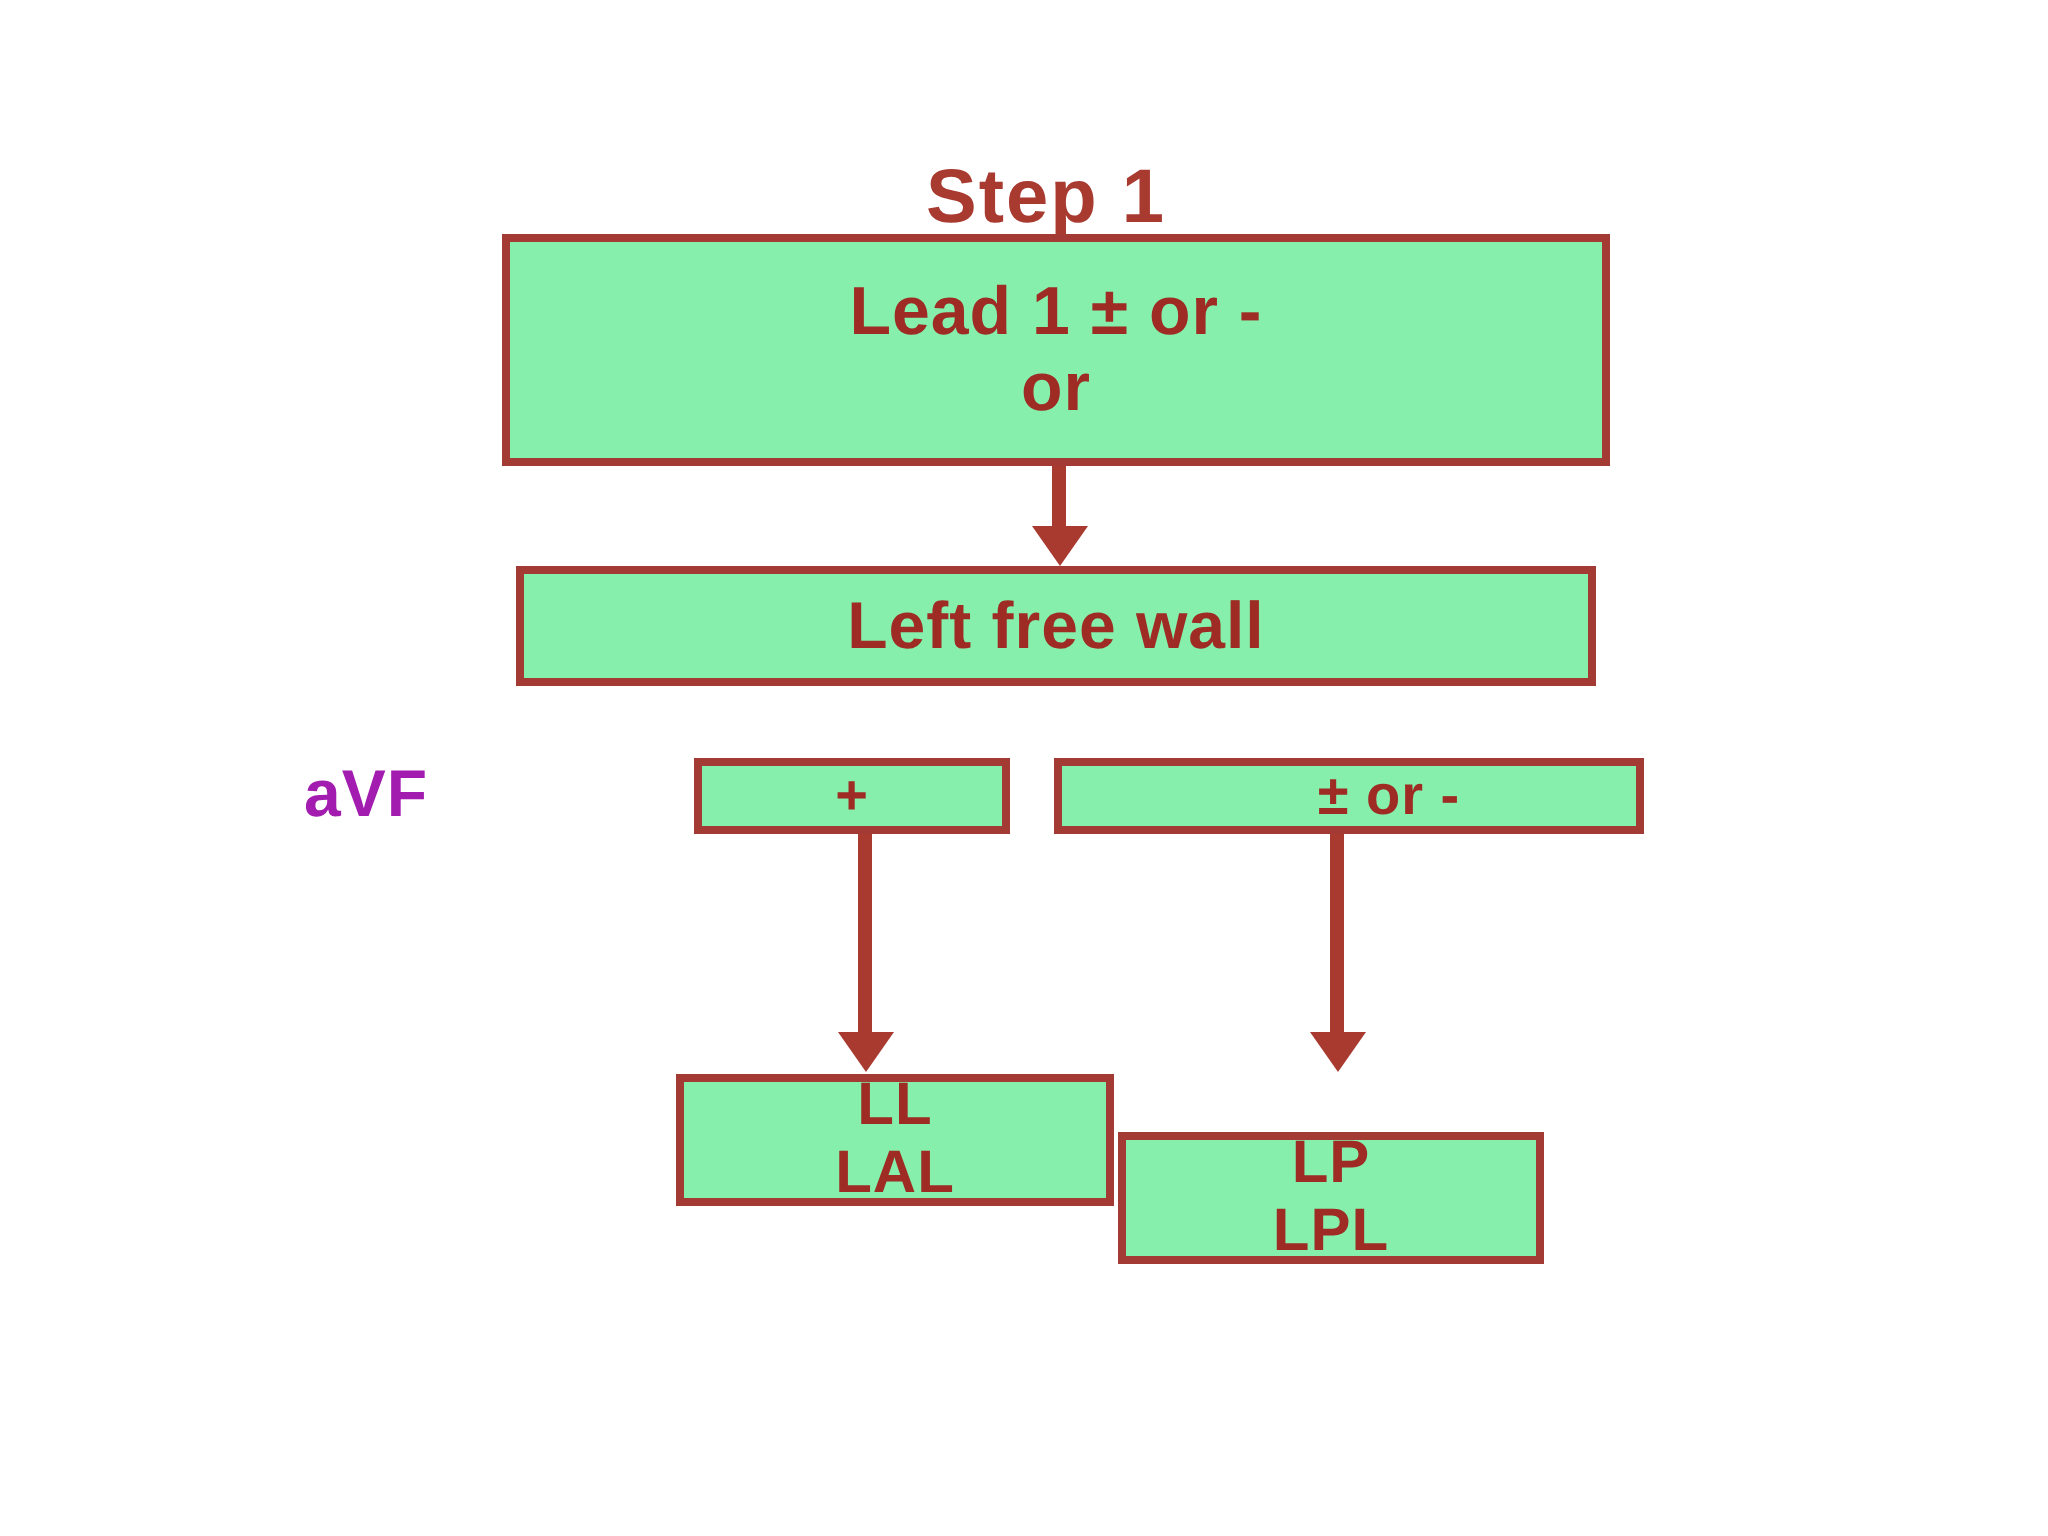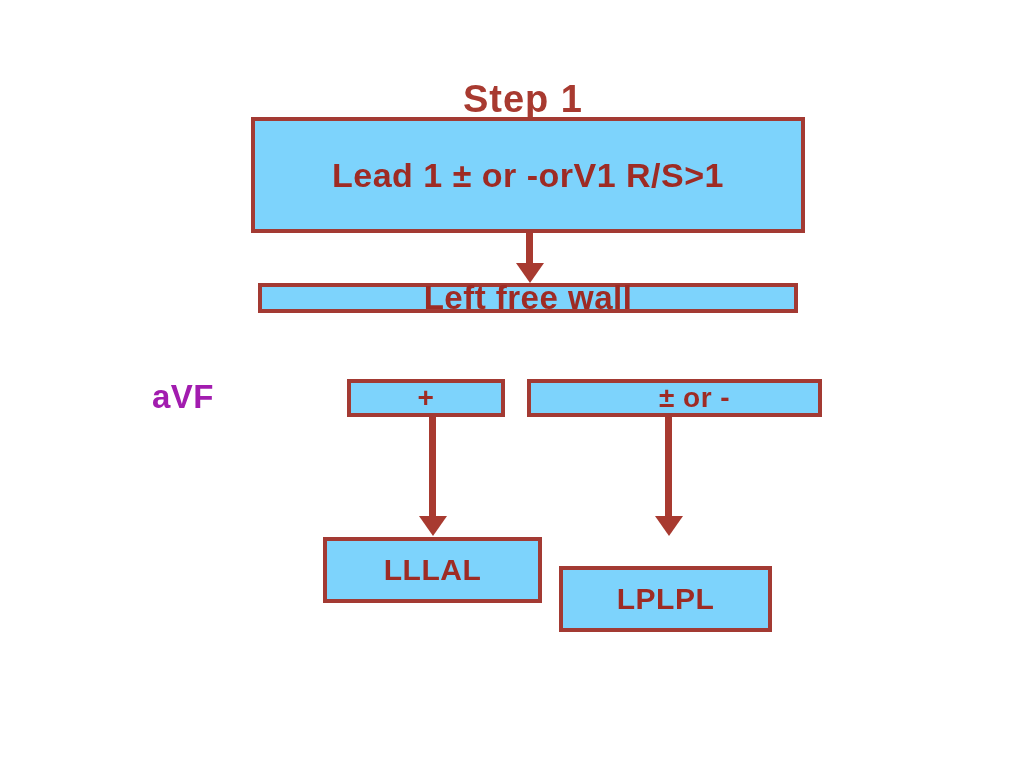--- a/index.html
+++ b/index.html
@@ -18,23 +18,23 @@
     width: 1024px;
     height: 768px;
     background: #ffffff;
   }
 
   
   .box {
     position: absolute;
     box-sizing: border-box;
     border: 4px solid #a33a33;
-    background: #7dd3fc;
+    background: #86efac;
     display: flex;
-    flex-direction: row;
+    flex-direction: column;
     align-items: center;
     justify-content: center;
     color: #9e2b24;
     font-weight: bold;
     letter-spacing: 0.5px;
     text-align: center;
     line-height: 1.12;
   }
   .box .line { display: block; white-space: pre; }
 
@@ -71,24 +71,24 @@
     height: 0;
     border-left: 14px solid transparent;
     border-right: 14px solid transparent;
     border-top: 20px solid #a83a30;
   }
 
   
   #step-title      { left: 413px; top: 78px; width: 220px; }
 
   #box-step1       { left: 251px; top: 117px; width: 554px; height: 116px; font-size: 34px; }
-  #box-leftfree    { left: 258px; top: 283px; width: 540px; height: 30px;  font-size: 33px; }
+  #box-leftfree    { left: 258px; top: 283px; width: 540px; height: 60px;  font-size: 33px; }
   #box-avf-pos     { left: 347px; top: 379px; width: 158px; height: 38px;  font-size: 28px; }
   #box-avf-neg     { left: 527px; top: 379px; width: 295px; height: 38px;  font-size: 28px; padding-left: 40px; }
-  #box-ll-lal      { left: 323px; top: 537px; width: 219px; height: 66px;  font-size: 30px; }
+  #box-ll-lal      { left: 338px; top: 537px; width: 219px; height: 66px;  font-size: 30px; }
   #box-lp-lpl      { left: 559px; top: 537px; width: 213px; height: 66px;  font-size: 30px; margin-top: 29px; }
 
   #label-avf       { left: 152px; top: 378px; }
 
   
   #arrow1-stem { left: 526px; top: 233px; height: 34px; }
   #arrow1-head { left: 516px; top: 263px; }
 
   
   #arrow2-stem { left: 429px; top: 417px; height: 104px; }
@@ -101,21 +101,20 @@
 </head>
 <body>
 
 <div id="canvas">
 
   <div class="title" id="step-title">Step 1</div>
 
   <div class="box" id="box-step1">
     <span class="line">Lead 1 ± or -</span>
     <span class="line">or</span>
-    <span class="line">V1 R/S&gt;1</span>
   </div>
 
   <div class="arrow-stem" id="arrow1-stem"></div>
   <div class="arrow-head" id="arrow1-head"></div>
 
   <div class="box" id="box-leftfree">
     <span class="line">Left free wall</span>
   </div>
 
   <div class="side-label" id="label-avf">aVF</div>

